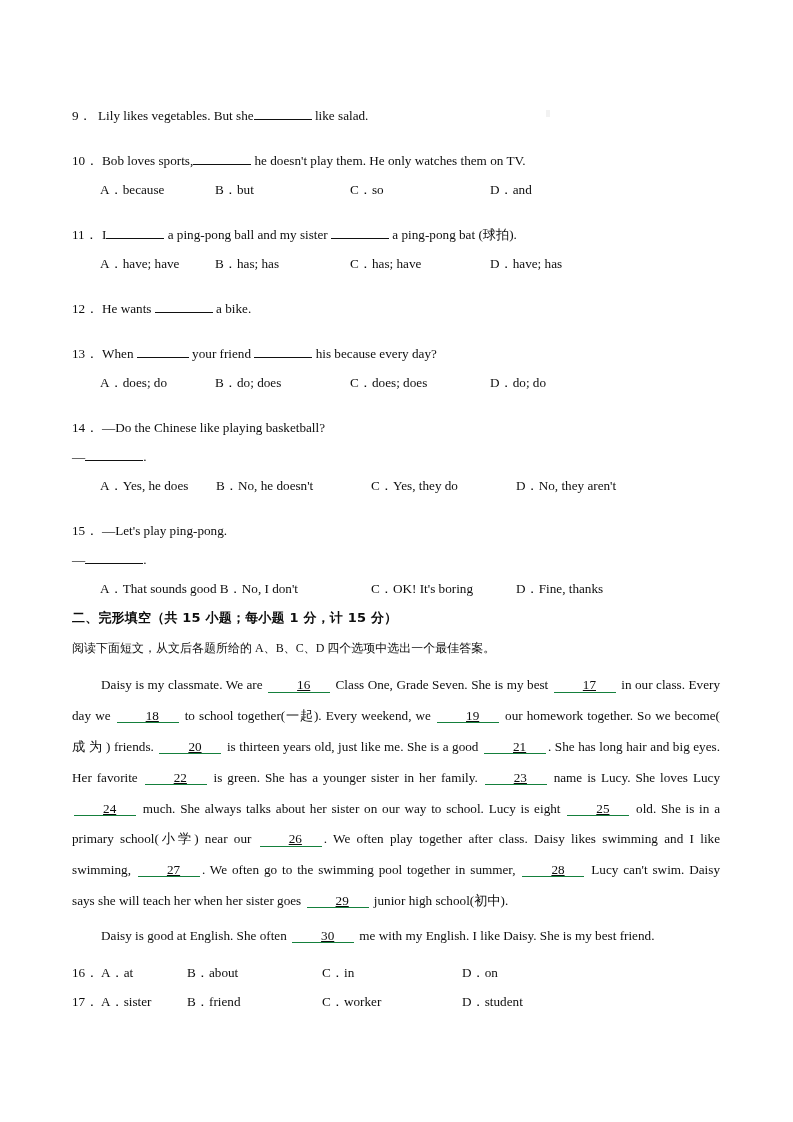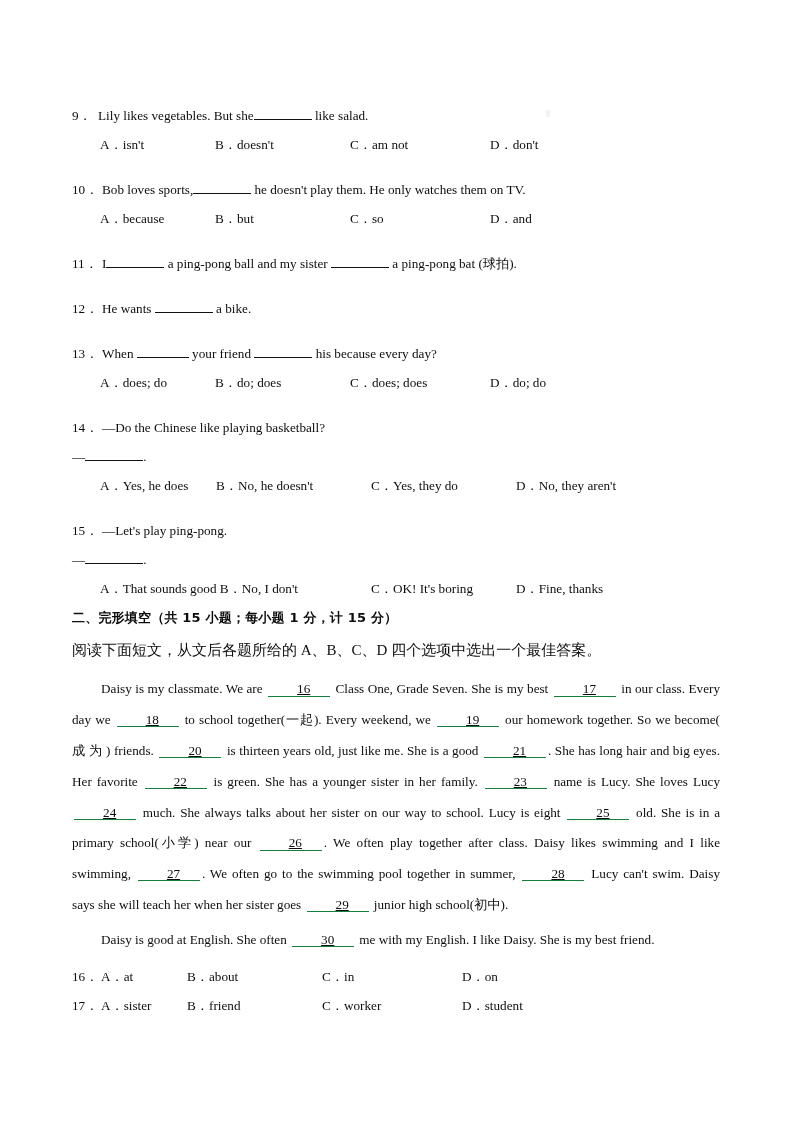--- a/index.html
+++ b/index.html
@@ -97,21 +97,21 @@
   .section-head {
     font-family: "DejaVu Sans", "Liberation Sans", sans-serif;
     font-weight: bold;
     font-size: 13px;
     line-height: 1.3;
     margin-top: 6px;
     margin-bottom: 14px;
     letter-spacing: 0.2px;
   }
   .section-instr {
-    font-size: 15px;
+    font-size: 12px;
     line-height: 1.3;
     margin-bottom: 14px;
   }
 
   
   .passage {
     font-size: 13.2px;
     line-height: 30.8px;
     text-align: justify;
     text-justify: inter-word;
@@ -145,41 +145,41 @@
 
 <div class="page">
   <div class="artifact"></div>
 
   <div class="content">
 
     <div class="q-row">
       <span class="q-num">9．</span>
       <span class="q-stem"><span>Lily likes vegetables. But she</span><span class="blank b-md"></span> <span>like salad.</span></span>
     </div>
-    <div class="opt-row cols">
-      <span class="opt">A．isn't</span>
-      <span class="opt">B．doesn't</span>
-      <span class="opt">C．am not</span>
-      <span class="opt">D．don't</span>
-    </div>
 
     <div class="q-row">
       <span class="q-num wide">10．</span>
       <span class="q-stem"><span>Bob loves sports,</span><span class="blank b-md"></span> <span>he doesn't play them. He only watches them on TV.</span></span>
     </div>
     <div class="opt-row cols">
       <span class="opt">A．because</span>
       <span class="opt">B．but</span>
       <span class="opt">C．so</span>
       <span class="opt">D．and</span>
     </div>
 
     <div class="q-row">
       <span class="q-num wide">11．</span>
       <span class="q-stem"><span>I</span><span class="blank b-md"></span> <span>a ping-pong ball and my sister</span> <span class="blank b-md"></span> <span>a ping-pong bat (球拍).</span></span>
+    </div>
+    <div class="opt-row cols">
+      <span class="opt">A．have; have</span>
+      <span class="opt">B．has; has</span>
+      <span class="opt">C．has; have</span>
+      <span class="opt">D．have; has</span>
     </div>
 
     <div class="q-row">
       <span class="q-num wide">12．</span>
       <span class="q-stem"><span>He wants</span> <span class="blank b-md"></span> <span>a bike.</span></span>
     </div>
 
     <div class="q-row">
       <span class="q-num wide">13．</span>
       <span class="q-stem"><span>When</span> <span class="blank b-sm"></span> <span>your friend</span> <span class="blank b-md"></span> <span>his because every day?</span></span>

